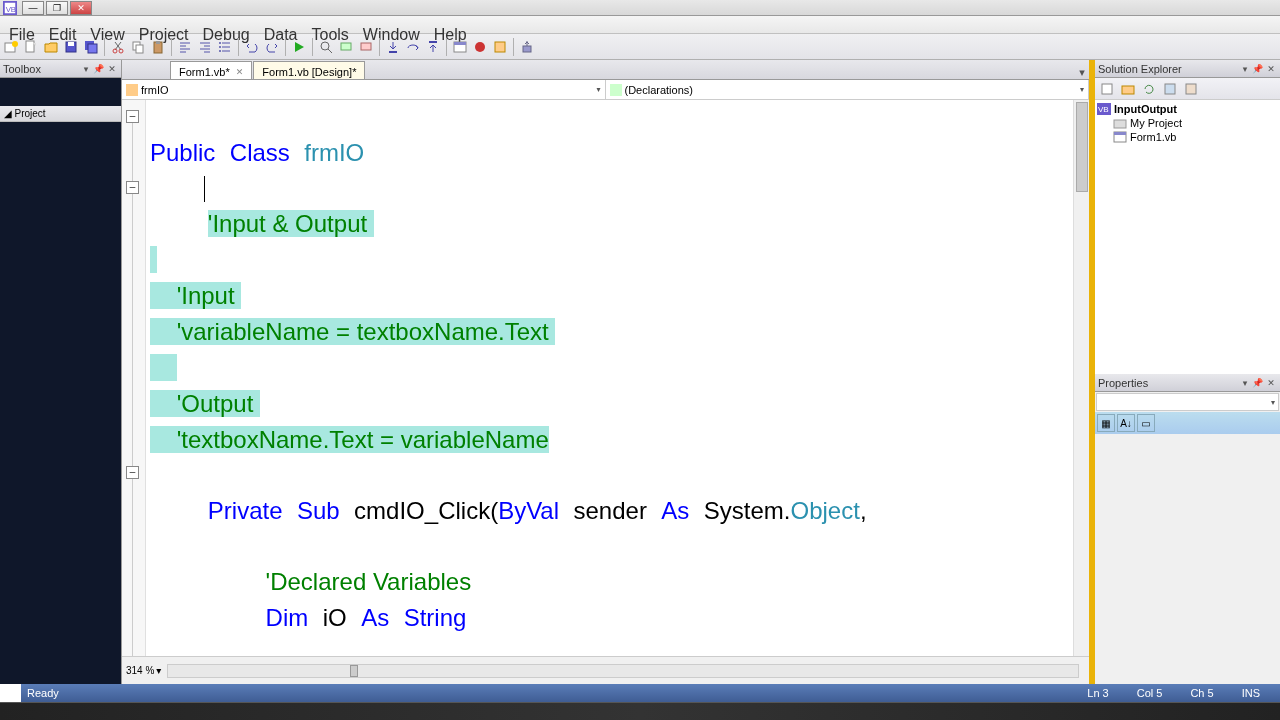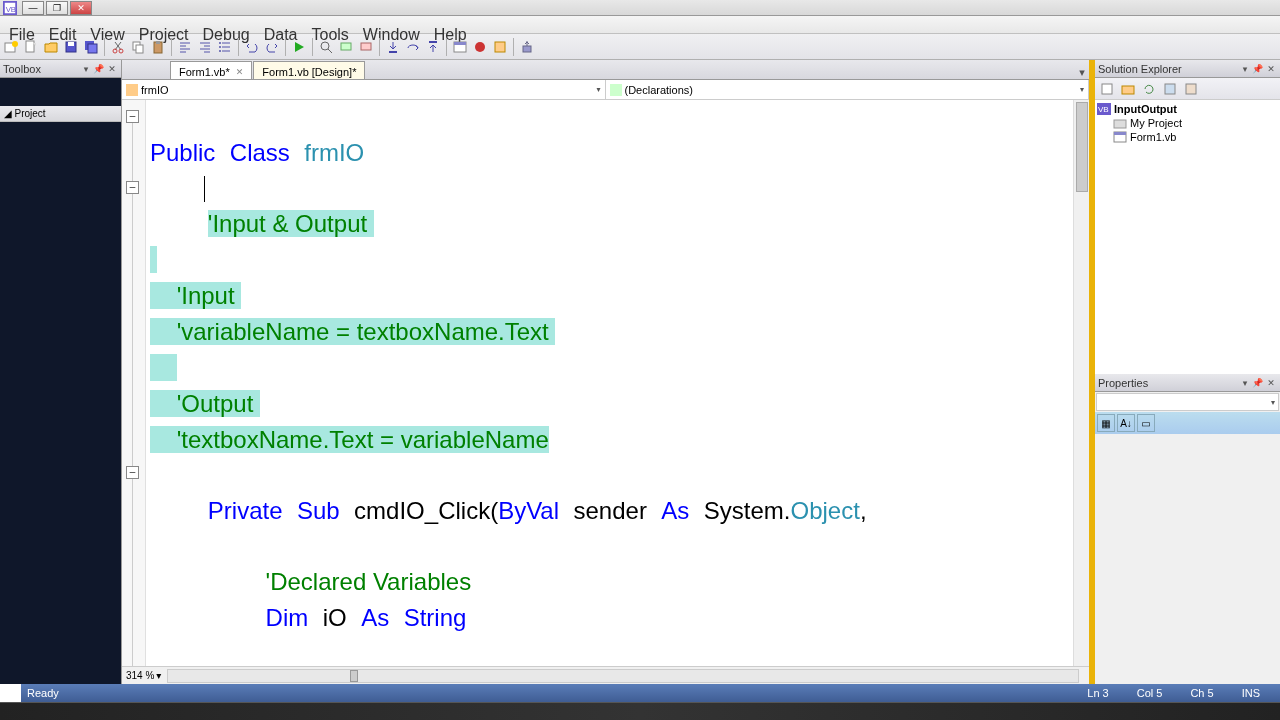--- a/index.html
+++ b/index.html
@@ -46,21 +46,21 @@
 .gutter { width:24px; background:#f7f7f7; border-right:1px solid #e0e0e0; }
 .code { flex:1; font-family:Consolas,monospace; font-size:24px; line-height:35px; padding-left:4px; white-space:pre; overflow:hidden; position:relative; }
 .fold { position:absolute; left:4px; width:13px; height:13px; border:1px solid #888; background:#fff; display:flex; align-items:center; justify-content:center; font-size:11px; font-family:monospace; cursor:pointer; color:#555; }
 .foldline { position:absolute; left:10px; width:1px; background:#ccc; }
 .kw { color:#0000ff; }
 .cls { color:#2b91af; }
 .cmt { color:#008000; }
 .sel { background:#a8e8e0;margin-top:16px; }
 .caret { position:absolute; width:1px; height:26px; background:#000; }
 
-.zoombar { height:18px; background:#f0f0f0; border-top:1px solid #ccc; display:flex; align-items:center; font-size:10px; padding:0 4px; }
+.zoombar { height:28px; background:#f0f0f0; border-top:1px solid #ccc; display:flex; align-items:center; font-size:10px; padding:0 4px; }
 .zoombar .scroll { flex:1; height:14px; background:#e8e8e8; border:1px solid #ccc; margin:0 6px; position:relative; }
 .zoombar .thumb { position:absolute; left:20%; width:8px; height:12px; background:#ccc; border:1px solid #999; }
 
 .rightcol { width:191px; display:flex; flex-direction:column; border-left:6px solid #eab308; }
 .solexp { flex:0 0 314px; background:#fff; display:flex; flex-direction:column; }
 .setb { height:22px; background:linear-gradient(to bottom,#f2f2f6,#e4e4ea); border-bottom:1px solid #ccc; display:flex; align-items:center; padding:2px; gap:1px; }
 .setb .sbtn { width:20px; height:18px; display:flex; align-items:center; justify-content:center; cursor:pointer; }
 .tree { flex:1; padding:2px; font-size:11px; }
 .tree .node { display:flex; align-items:center; padding:1px 0; cursor:pointer; }
 .tree .indent1 { padding-left:16px; }

